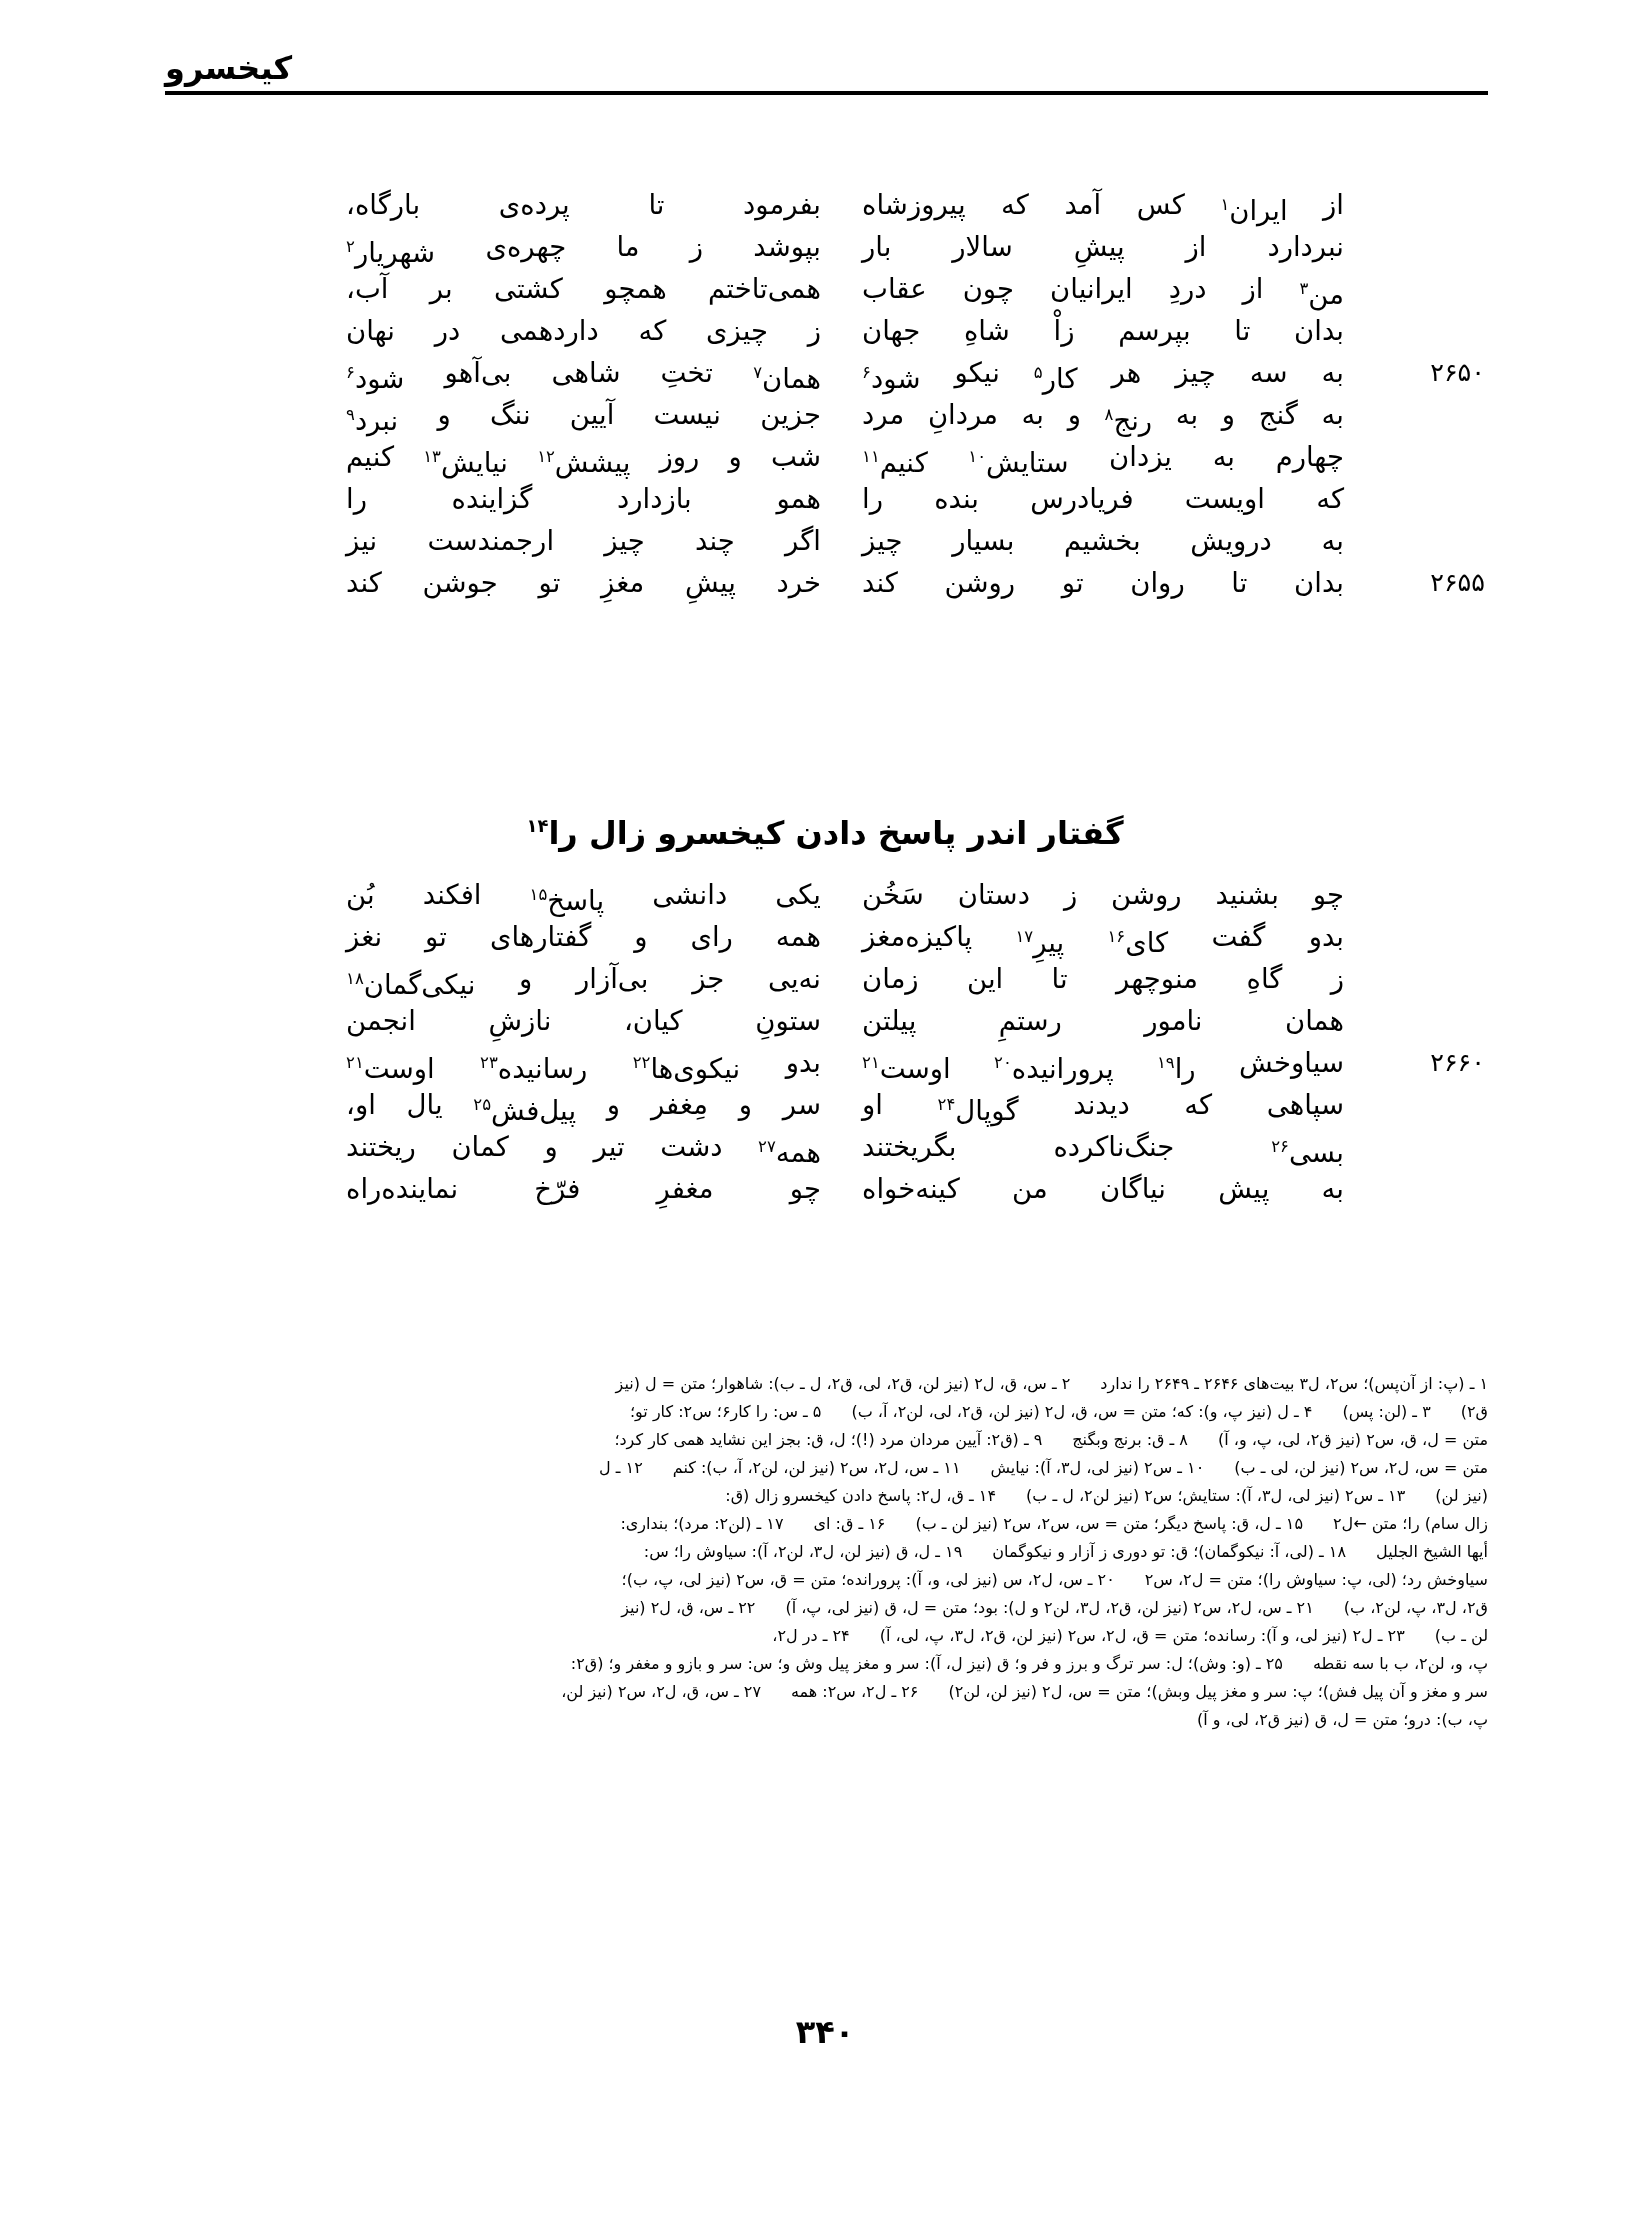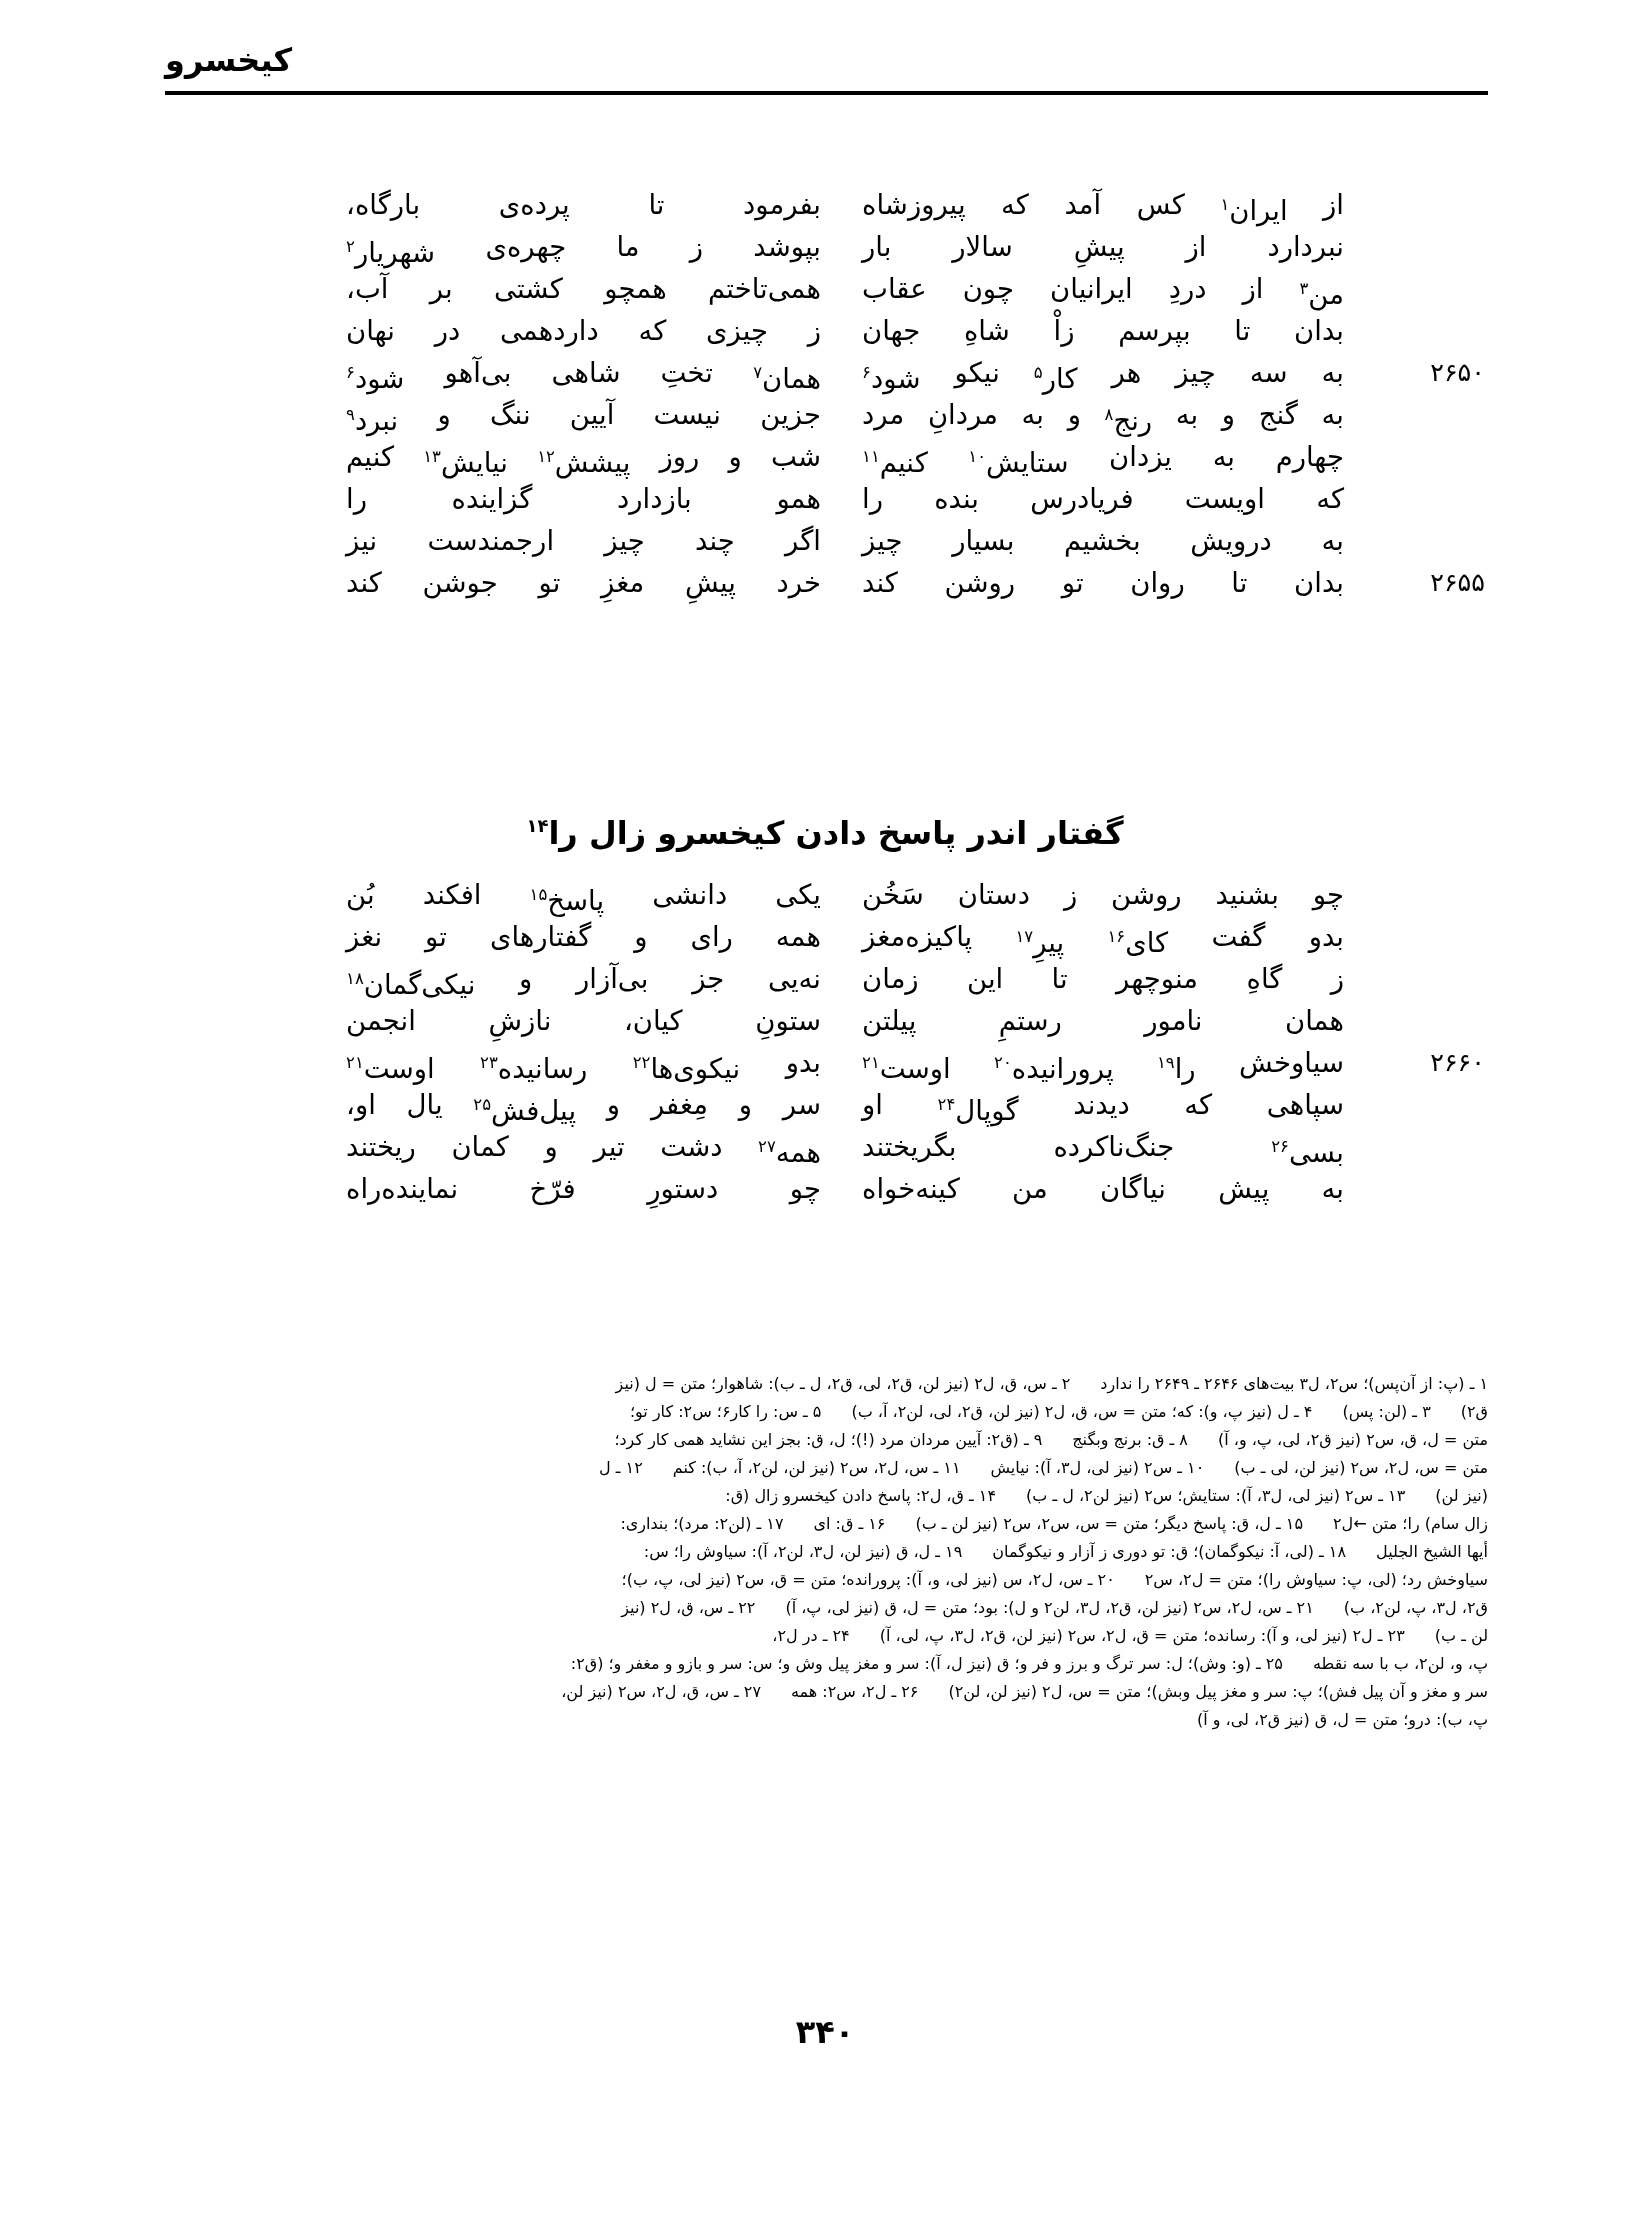--- a/index.html
+++ b/index.html
@@ -13,21 +13,21 @@
   }
   .page{
     position:absolute;
     inset:0;
     padding:0;
   }
 
   
   .runhead{
     position:absolute;
-    top:44px;
+    top:52px;
     left:165px;
     right:165px;
     height:55px;
     direction:rtl;
   }
   .runhead .title{
     font-size:32px;
     font-weight:600;
     line-height:1;
     text-align:left;
@@ -440,21 +440,21 @@
       <div class="couplet">
         <div class="hemistich h-right">
           <span>به</span>
           <span>پیش</span>
           <span>نیاگان</span>
           <span>من</span>
           <span>کینه‌خواه</span>
         </div>
         <div class="hemistich h-left">
           <span>چو</span>
-          <span>دستورِ</span>
+          <span>مغفرِ</span>
           <span>فرّخ</span>
           <span>نماینده‌راه</span>
         </div>
       </div>
     </div>
 
   <div class="footnotes" id="footnotes">
       <div><span class="fn">۱ ـ (پ: از آن‌پس)؛ س۲، ل۳ بیت‌های ۲۶۴۶ ـ ۲۶۴۹ را ندارد</span><span class="gap"></span><span class="fn">۲ ـ س، ق، ل۲ (نیز لن، ق۲، لی، ق۲، ل ـ ب): شاهوار؛ متن = ل (نیز</span></div>
       <div><span class="fn">ق۲)</span><span class="gap"></span><span class="fn">۳ ـ (لن: پس)</span><span class="gap"></span><span class="fn">۴ ـ ل (نیز پ، و): که؛ متن = س، ق، ل۲ (نیز لن، ق۲، لی، لن۲، آ، ب)</span><span class="gap"></span><span class="fn">۵ ـ س: را کار۶؛ س۲: کار تو؛</span></div>
       <div><span class="fn">متن = ل، ق، س۲ (نیز ق۲، لی، پ، و، آ)</span><span class="gap"></span><span class="fn">۸ ـ ق: برنج وبگنج</span><span class="gap"></span><span class="fn">۹ ـ (ق۲: آیین مردان مرد (!)؛ ل، ق: بجز این نشاید همی کار کرد؛</span></div>

